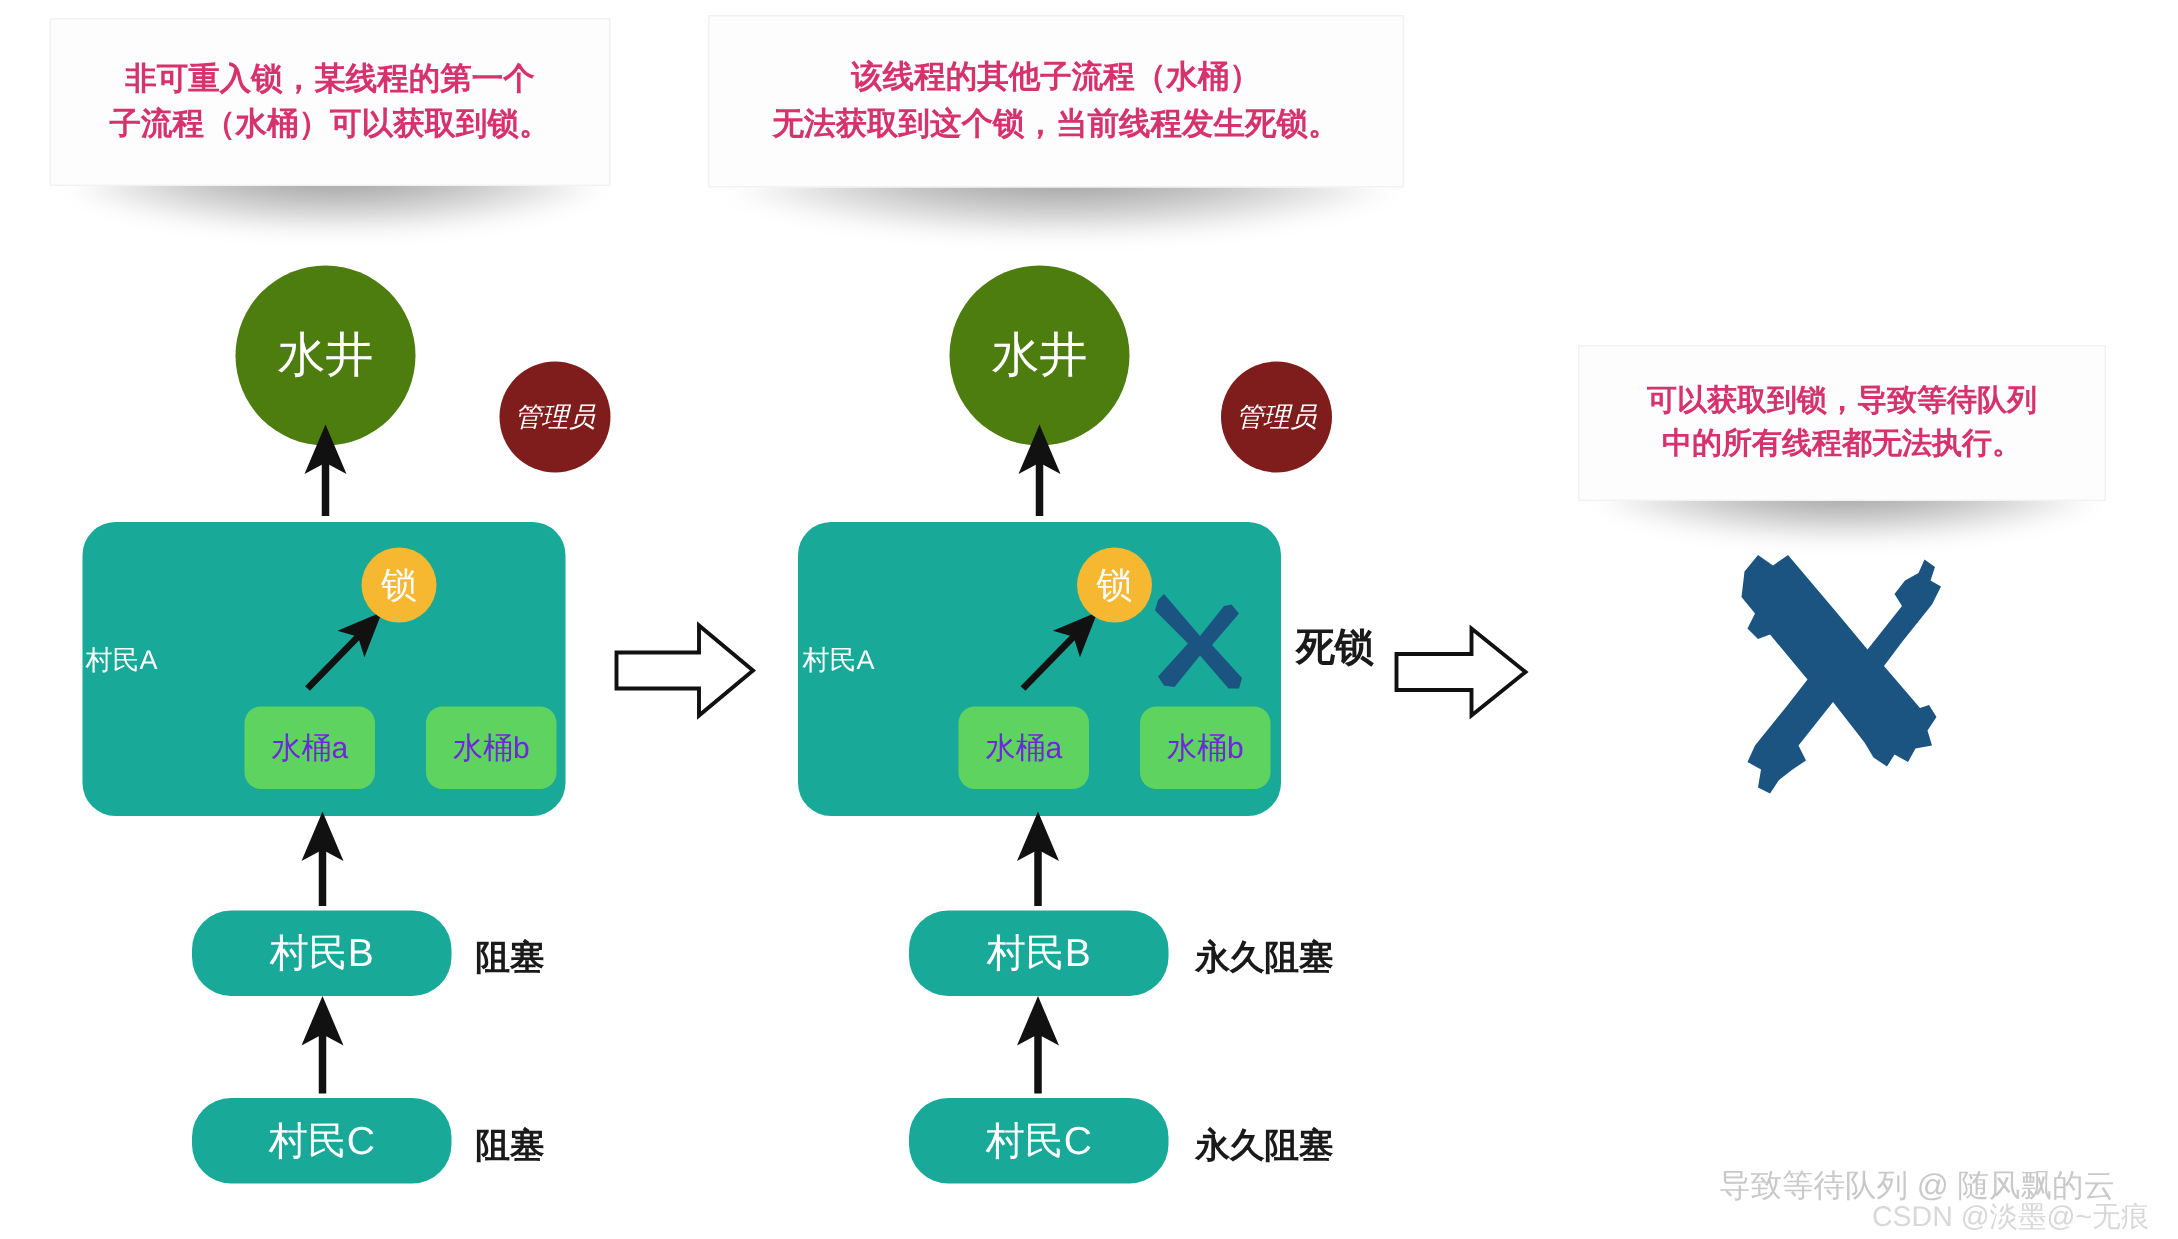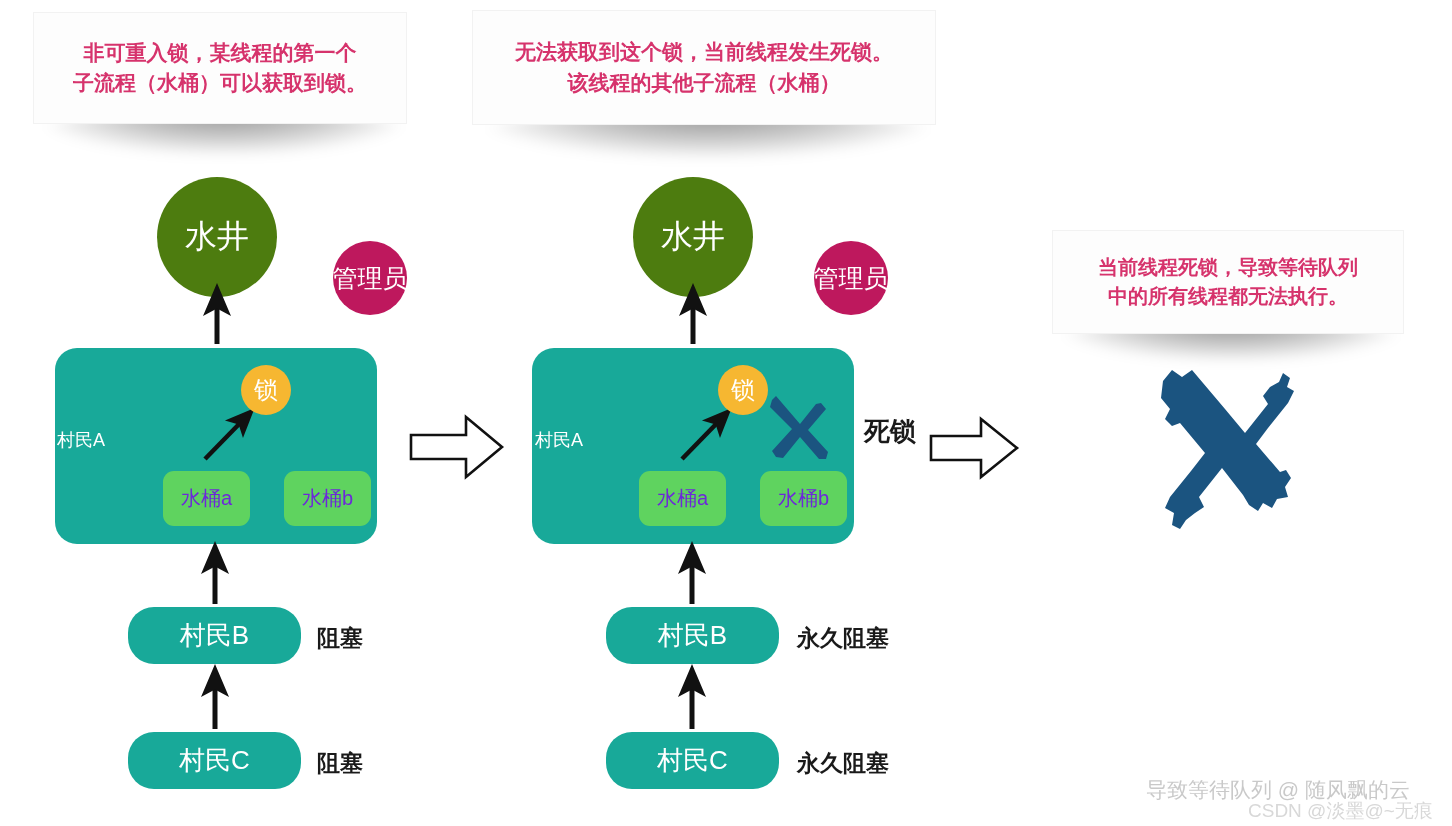--- a/index.html
+++ b/index.html
@@ -64,23 +64,24 @@
     justify-content: center;
     color: #ffffff;
     font-weight: 500;
     white-space: nowrap;
   }
   .well-circle {
     background: #4d7c0f;
     font-size: 32px;
   }
   .admin-circle {
-    background: #be185d;
-    font-size: 25px;
+    background: #7f1d1d;
+    font-size: 18px;
     overflow: visible;
+    font-style: italic;
   }
   .admin-circle > span {
     position: relative;
     left: 0;
   }
   .lock-circle {
     background: #f6b731;
     font-size: 24px;
     z-index: 3;
   }
@@ -168,27 +169,27 @@
 <div class="stage">
 
   <div class="note-shadow" id="note-1-shadow"></div>
   <div class="note" id="note-1">
     <span class="note-line">非可重入锁，某线程的第一个</span>
     <span class="note-line">子流程（水桶）可以获取到锁。</span>
   </div>
 
   <div class="note-shadow" id="note-2-shadow"></div>
   <div class="note" id="note-2">
+    <span class="note-line">该线程的其他子流程（水桶）</span>
     <span class="note-line">无法获取到这个锁，当前线程发生死锁。</span>
-    <span class="note-line">该线程的其他子流程（水桶）</span>
   </div>
 
   <div class="note-shadow" id="note-3-shadow"></div>
   <div class="note" id="note-3">
-    <span class="note-line">当前线程死锁，导致等待队列</span>
+    <span class="note-line">可以获取到锁，导致等待队列</span>
     <span class="note-line">中的所有线程都无法执行。</span>
   </div>
 
   <div class="circle well-circle" style="left:157px; top:177px; width:120px; height:120px;">
     <span>水井</span>
   </div>
 
   <div class="circle admin-circle" style="left:333px; top:241px; width:74px; height:74px;">
     <span>管理员</span>
   </div>

